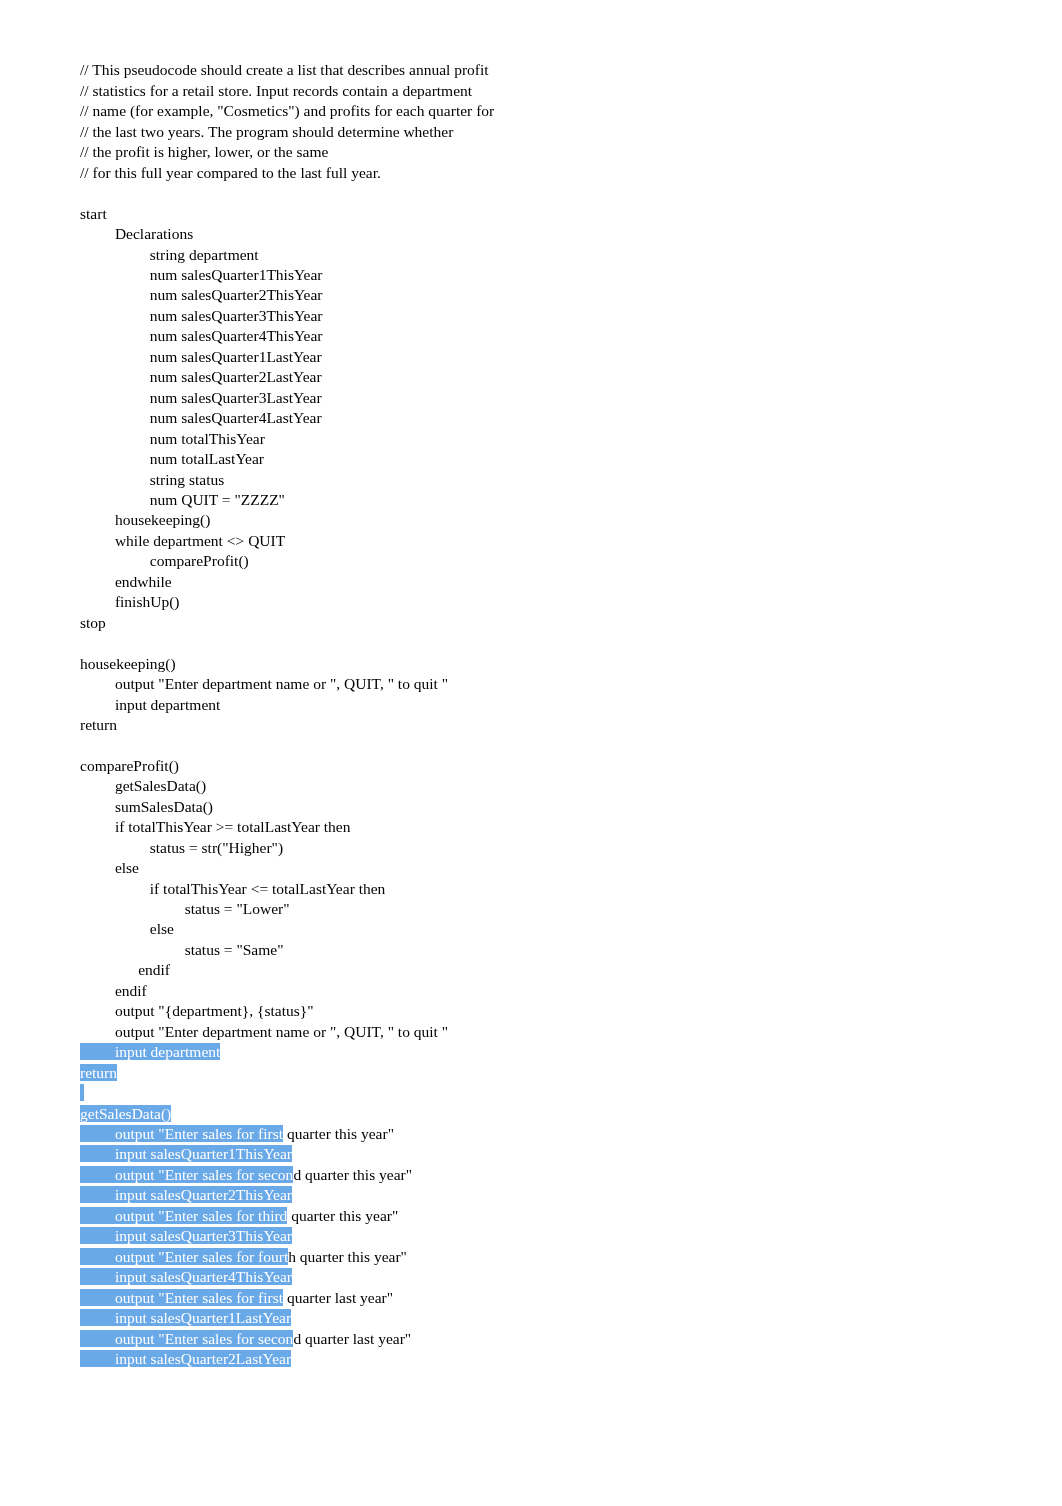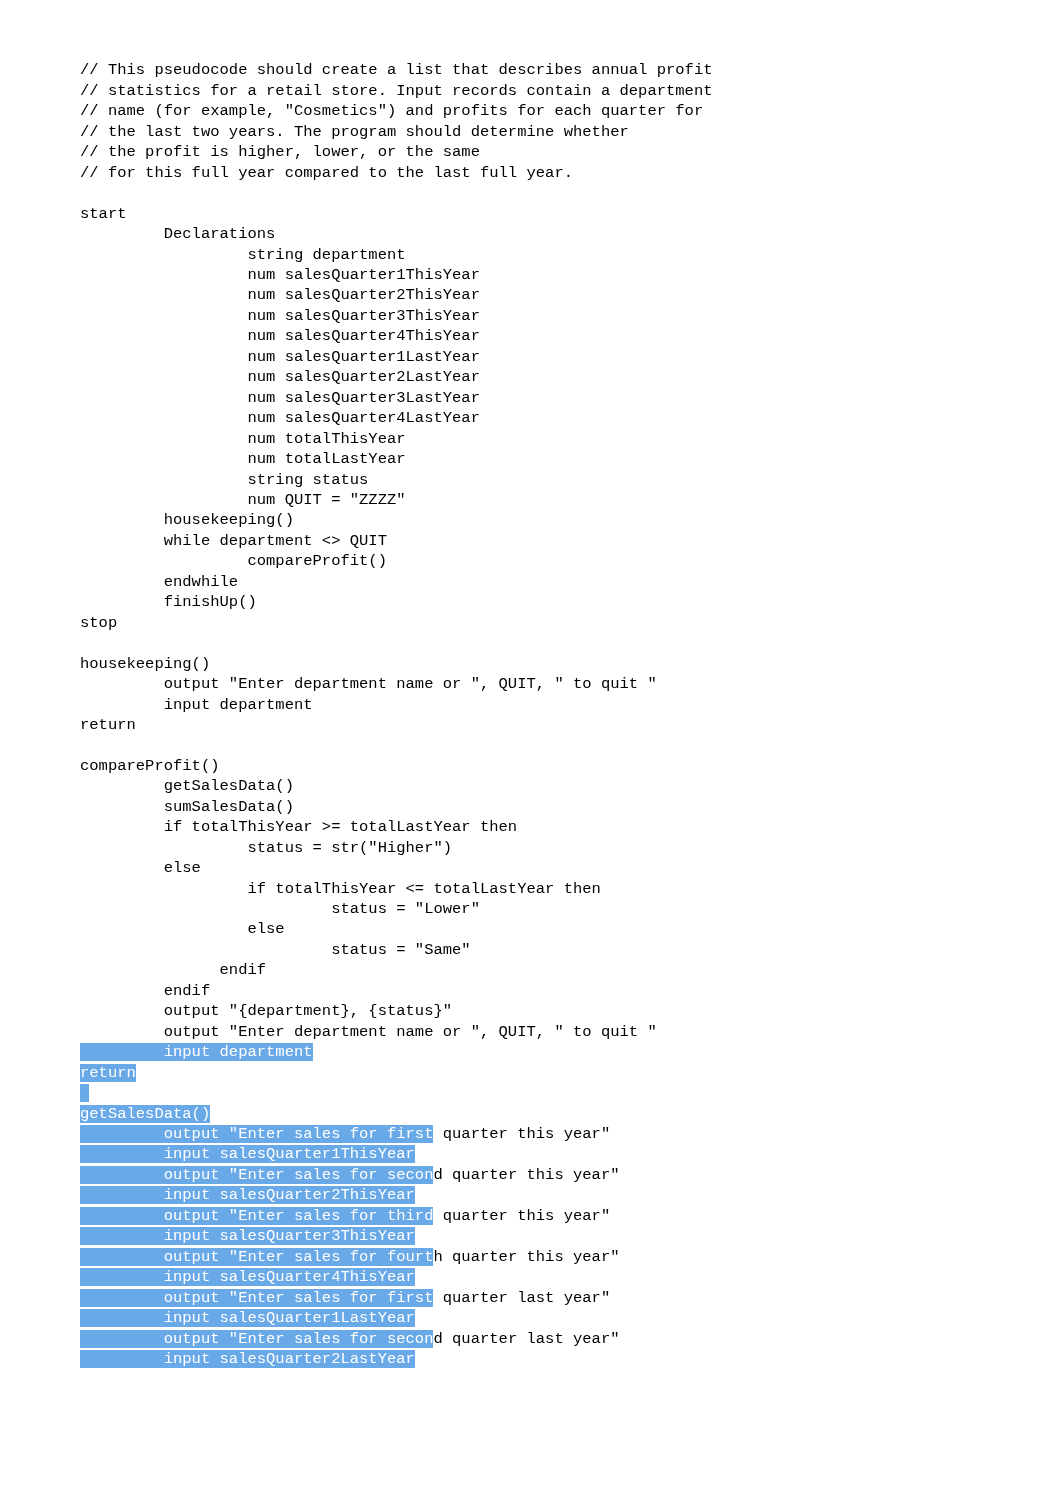--- a/index.html
+++ b/index.html
@@ -13,21 +13,21 @@
       font-size: 15.5px;
       line-height: 1.32;
       color: #000000;
       width: 1062px;
       height: 1506px;
       padding: 40px 0 0 80px;
       position: relative;
     }
     .code-block {
       white-space: pre;
-      font-family: Liberation Mono, monospace;
+      font-family: Liberation Serif, serif;
     }
     .hl {
       background-color: #6aa9e8;
       color: #ffffff;
     }
   </style>
 </head>
 <body>
 
 <div class="code-block">

